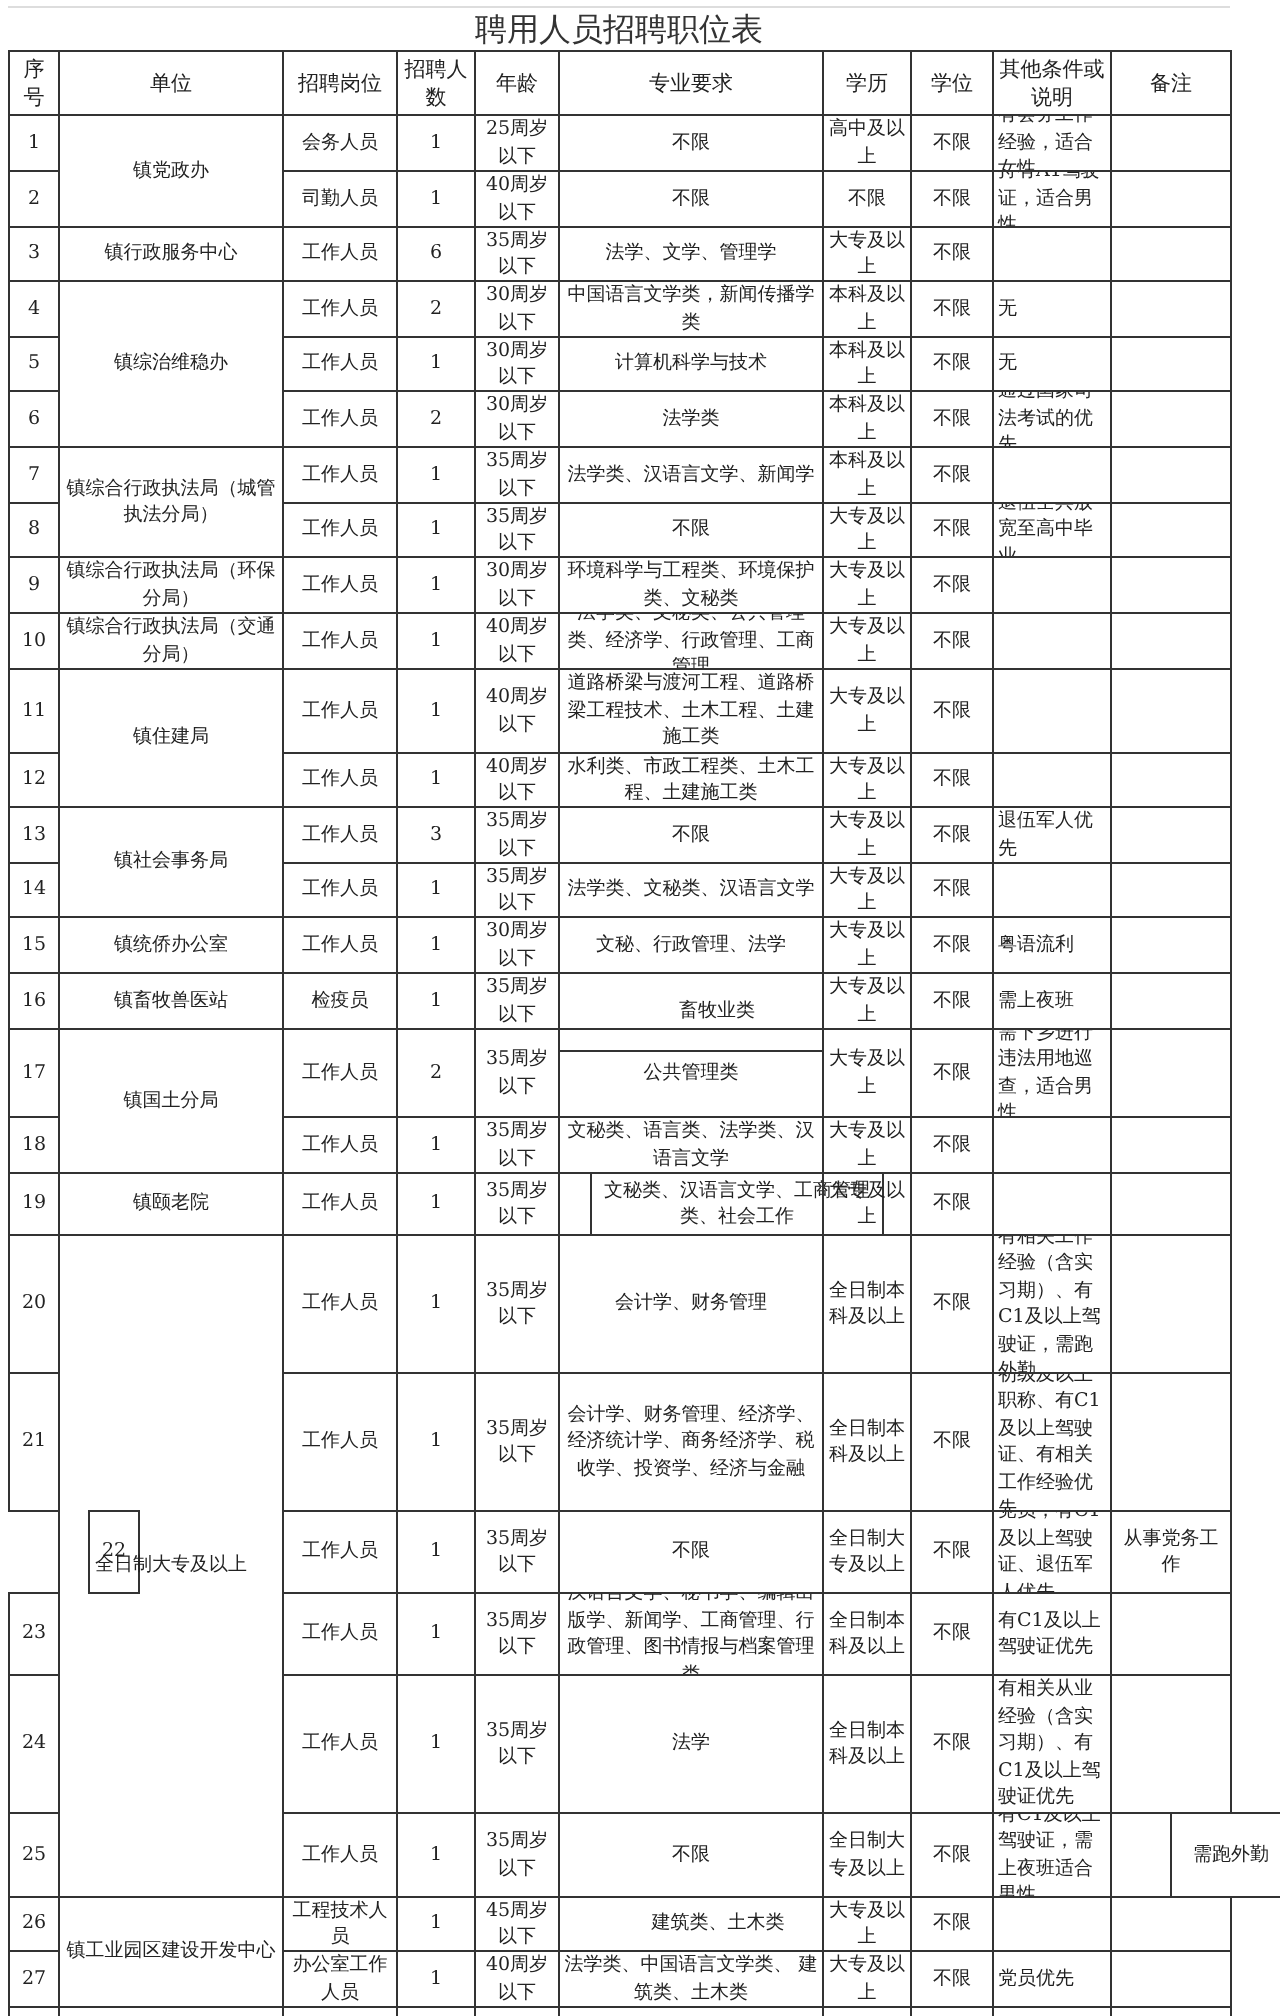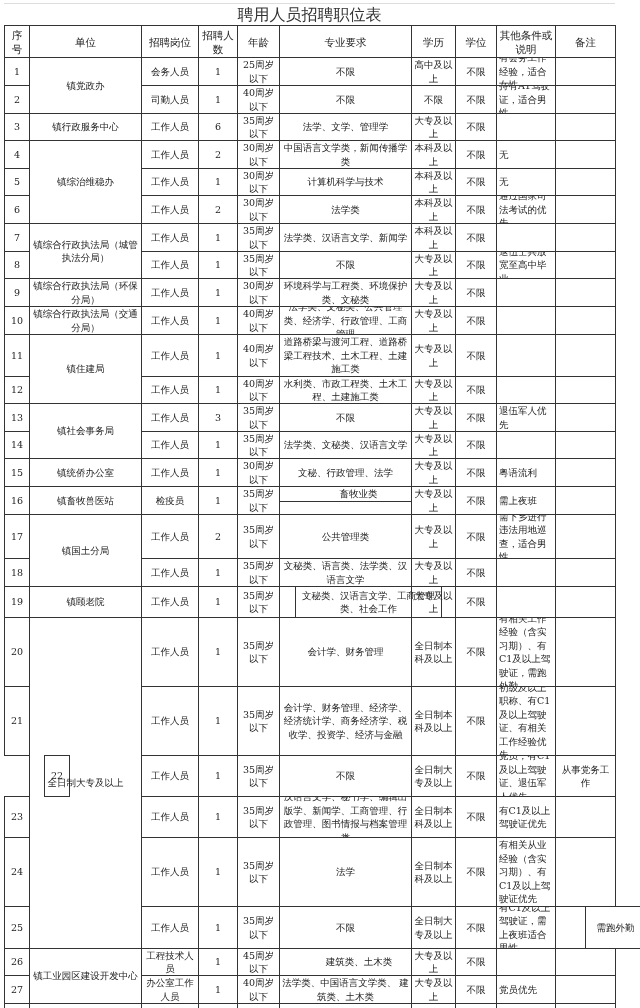--- a/index.html
+++ b/index.html
@@ -466,21 +466,21 @@
     </div>
     <div class="cell" style="left: 137px; width: 58px; top: 461px; height: 29px;">
       <span class="txt">检疫员</span>
     </div>
     <div class="cell" style="left: 194px; width: 40px; top: 461px; height: 29px;">
       <span class="txt">1</span>
     </div>
     <div class="cell" style="left: 233px; width: 43px; top: 461px; height: 29px;">
       <span class="txt">35周岁以下</span>
     </div>
-    <div class="cell" style="left: 275px; width: 133px; top: 461px; height: 16px; padding-left: 28px;">
+    <div class="cell" style="left: 275px; width: 133px; top: 461px; height: 40px; padding-left: 28px;">
       <span class="txt">畜牧业类</span>
     </div>
     <div class="cell" style="left: 407px; width: 45px; top: 461px; height: 29px;">
       <span class="txt">大专及以上</span>
     </div>
     <div class="cell" style="left: 451px; width: 42px; top: 461px; height: 29px;">
       <span class="txt">不限</span>
     </div>
     <div class="cell left" style="left: 492px; width: 60px; top: 461px; height: 29px;">
       <span class="txt">需上夜班</span>

